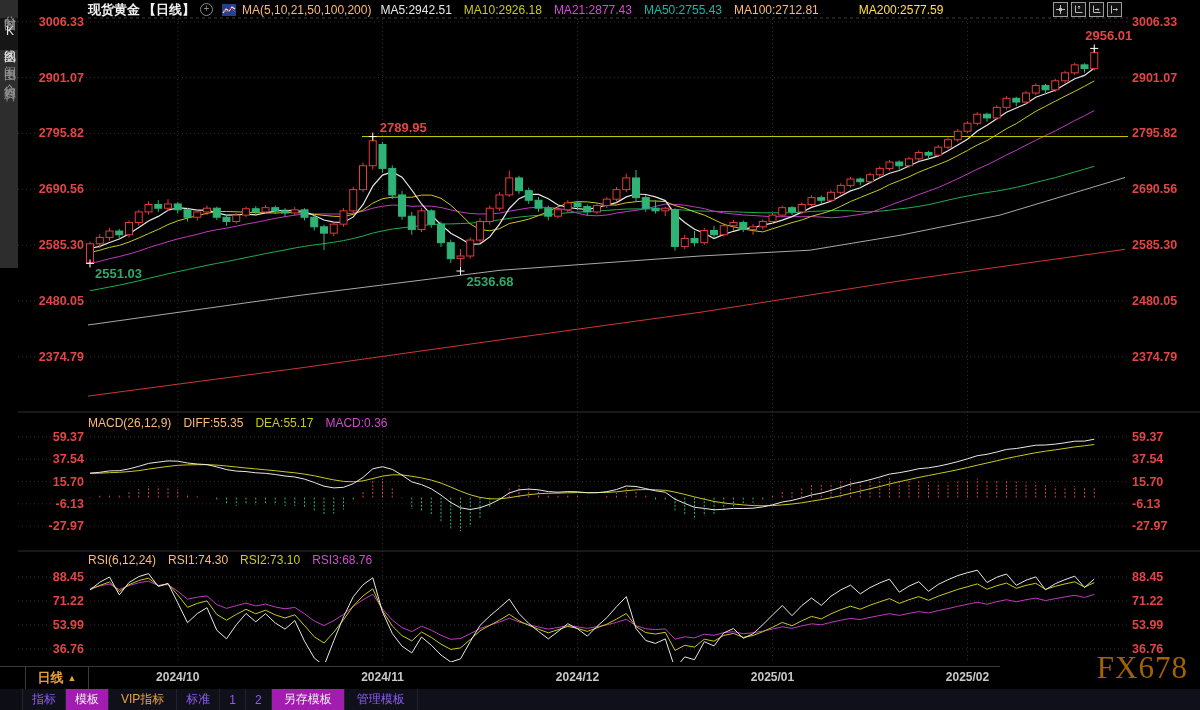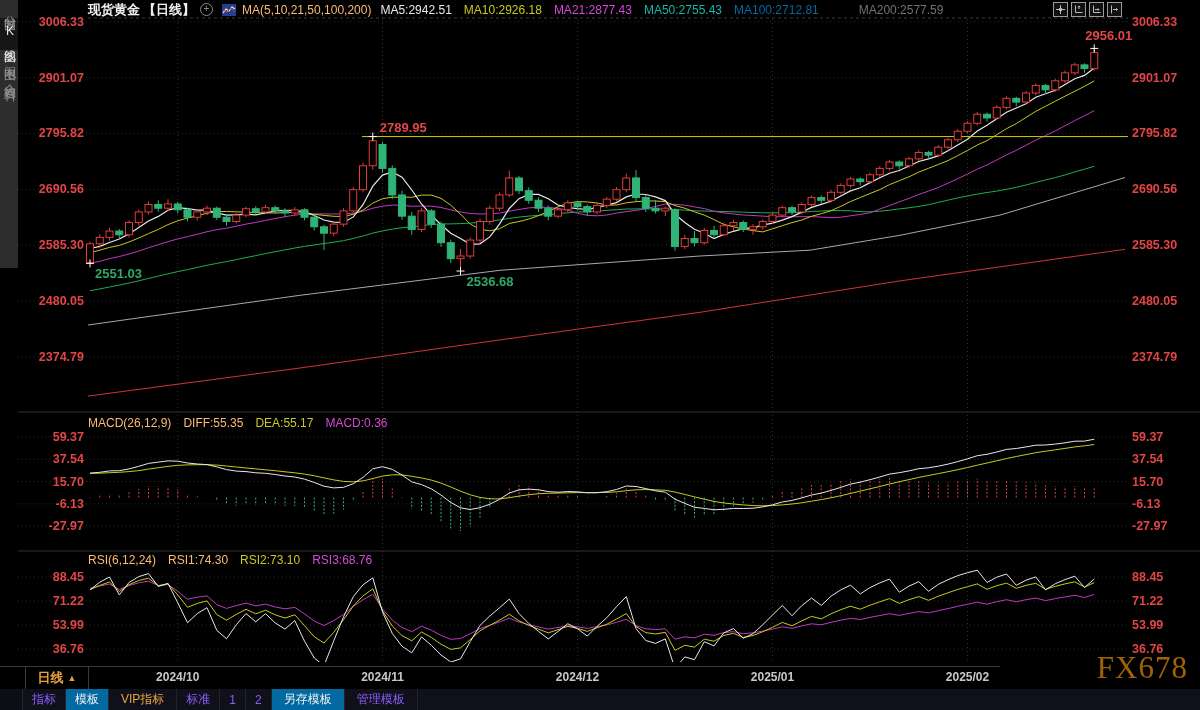--- a/index.html
+++ b/index.html
@@ -31,21 +31,21 @@
   #periodcell{position:absolute;left:25px;top:0;width:62px;height:22px;border-left:1px solid #3a3a3a;
      border-right:1px solid #3a3a3a;color:#e8a33d;font-weight:bold;font-size:13px;display:flex;
      align-items:center;justify-content:center;gap:4px;cursor:pointer;}
   .xdate{position:absolute;top:3px;width:60px;text-align:center;color:#c8c8c8;font-size:12px;font-weight:600;}
   
   #toolbar{position:absolute;left:0;top:689px;width:1200px;height:21px;background:#10101a;z-index:6;
      display:flex;align-items:stretch;}
   #cornerbox{width:22px;border-right:1px solid #262630;background:#0d0d15;}
   .tb-item{padding:0 12px;font-size:12px;color:#8b5cf6;display:flex;align-items:center;cursor:pointer;
      border-right:1px solid #22222c;}
-  .tb-item.sel{background:#0369a1;color:#f0f0f0;}
+  .tb-item.sel{background:#a21caf;color:#f0f0f0;}
   .tb-item.vip{color:#e8a33d;}
   .tb-item.num{padding:0 9px;}
   
   #watermark{position:absolute;right:12px;top:650px;font-family:"Liberation Serif","DejaVu Serif",serif;
      font-size:31px;color:#a16207;z-index:7;letter-spacing:1px;}
 </style>
 </head>
 <body>
 
 <div id="app">
@@ -67,22 +67,22 @@
       <polyline points="1,9 4,5 7,7 10,3 13,5" fill="none" stroke="#e8e8e8" stroke-width="1.2"></polyline>
       <polyline points="1,6 5,8 9,4 13,8" fill="none" stroke="#d04040" stroke-width="1"></polyline>
         </svg>
     </span>
     <span class="c-white" style="margin-left:-3px">MA(5,10,21,50,100,200)</span>
     <span id="ma-values" style="display:flex;gap:12px;">
         <span style="color: rgb(232, 232, 232);">MA5:2942.51</span>
         <span style="color: rgb(201, 201, 30);">MA10:2926.18</span>
         <span style="color: rgb(212, 74, 212);">MA21:2877.43</span>
         <span style="color: #14b8a6;">MA50:2755.43</span>
-        <span style="color: #0369a1;">MA100:2712.81</span>
-        <span style="color: #737373; padding-left: 28px;">MA200:2577.59</span>
+        <span style="color: #fdba74;">MA100:2712.81</span>
+        <span style="color: #fde047; padding-left: 28px;">MA200:2577.59</span>
       </span>
   </div>
 
   <div id="topicons">
     <span class="ticon">
       <svg width="9" height="9">
           <path d="M4.5,0 V9 M0,4.5 H9" stroke="#bbb" stroke-width="1"></path>
           <rect x="3" y="3" width="3" height="3" fill="#bbb"></rect>
         </svg>
       </span>

